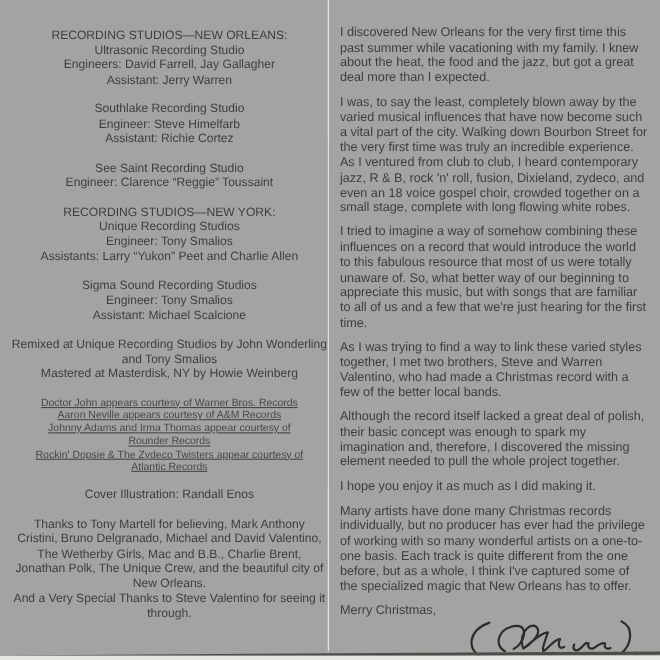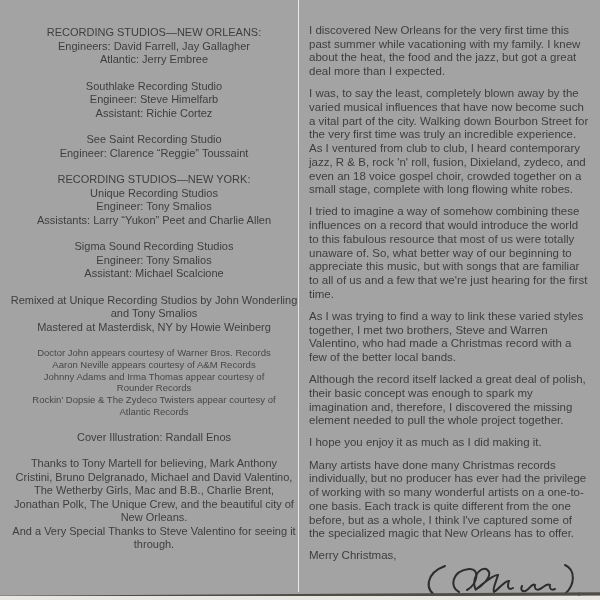--- a/index.html
+++ b/index.html
@@ -22,20 +22,21 @@
     font-size:11px;
     line-height:13.5px;
     color:#3e3e3e;
   }
   .credits-col .section { margin-bottom:13px; }
   .credits-col .section.small {
     font-size:9.5px;
     line-height:11.8px;
     padding:0 20px;
     color:#474747;
+    text-decoration:underline;
   }
   .credits-col .section.thanks { padding:0 2px; }
 
   
   .fold {
     position:absolute;
     left:298px; top:0; bottom:8px; width:1px;
     background:linear-gradient(to bottom, #eeece8, #e4e2dc 40%, #eceae6);
   }
 
@@ -76,22 +77,23 @@
   }
 </style>
 </head>
 <body>
 
 <div class="page">
 
   <div class="credits-col">
       <div class="section credits">
         <div class="line">RECORDING STUDIOS—NEW ORLEANS:</div>
+        <div class="line">Ultrasonic Recording Studio</div>
         <div class="line">Engineers: David Farrell, Jay Gallagher</div>
-        <div class="line">Atlantic: Jerry Embree</div>
+        <div class="line">Assistant: Jerry Warren</div>
       </div>
       <div class="section credits">
         <div class="line">Southlake Recording Studio</div>
         <div class="line">Engineer: Steve Himelfarb</div>
         <div class="line">Assistant: Richie Cortez</div>
       </div>
       <div class="section credits">
         <div class="line">See Saint Recording Studio</div>
         <div class="line">Engineer: Clarence “Reggie” Toussaint</div>
       </div>

